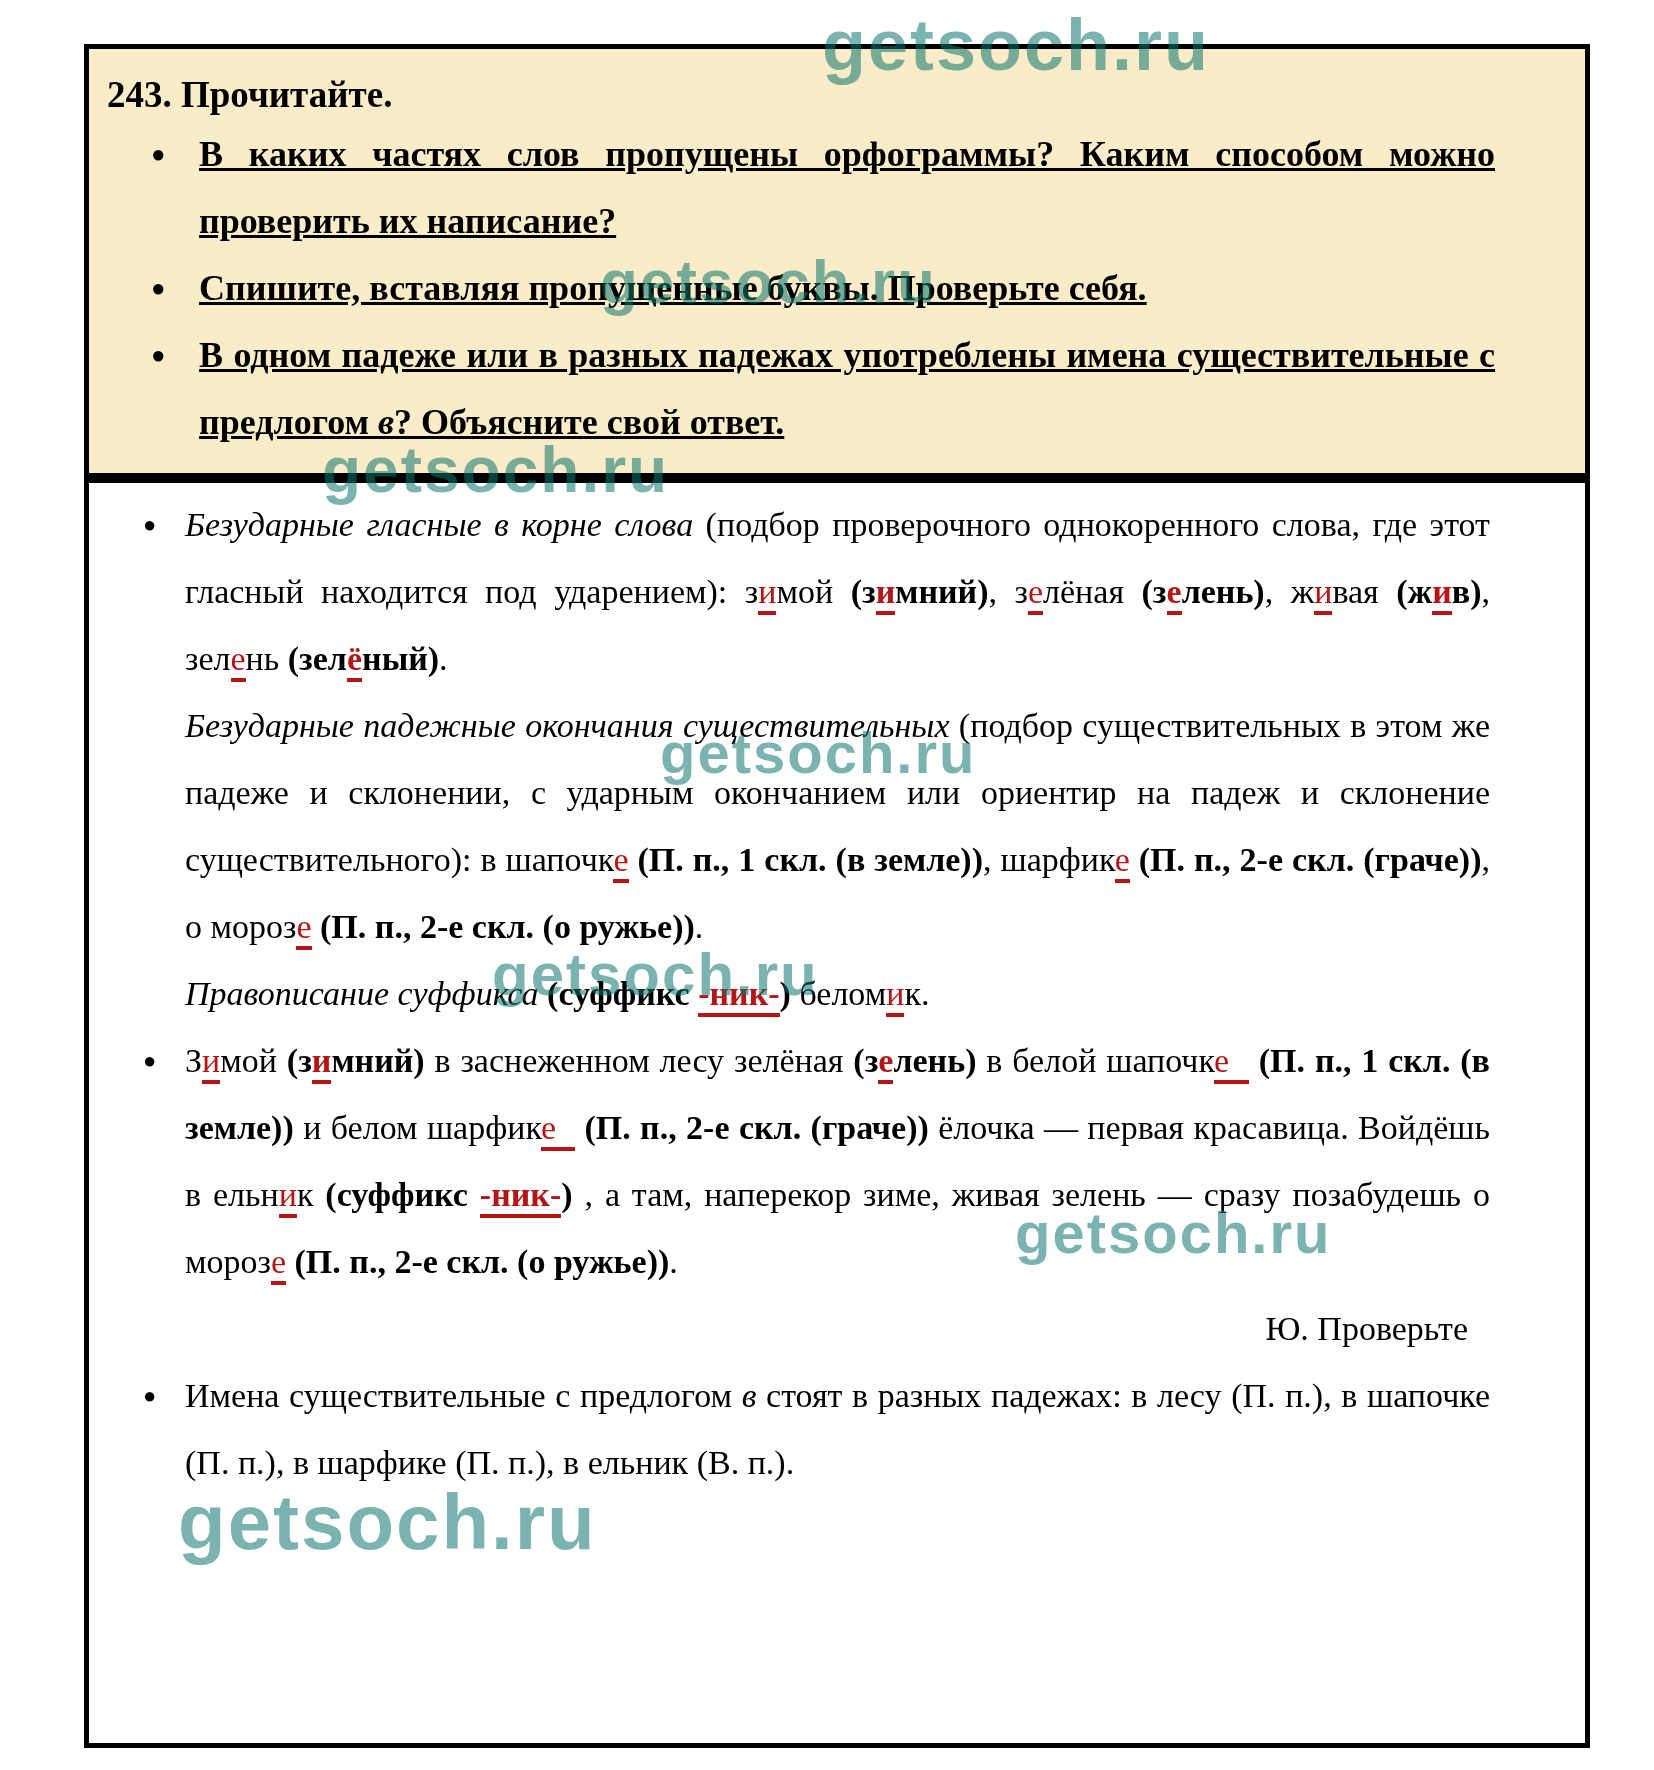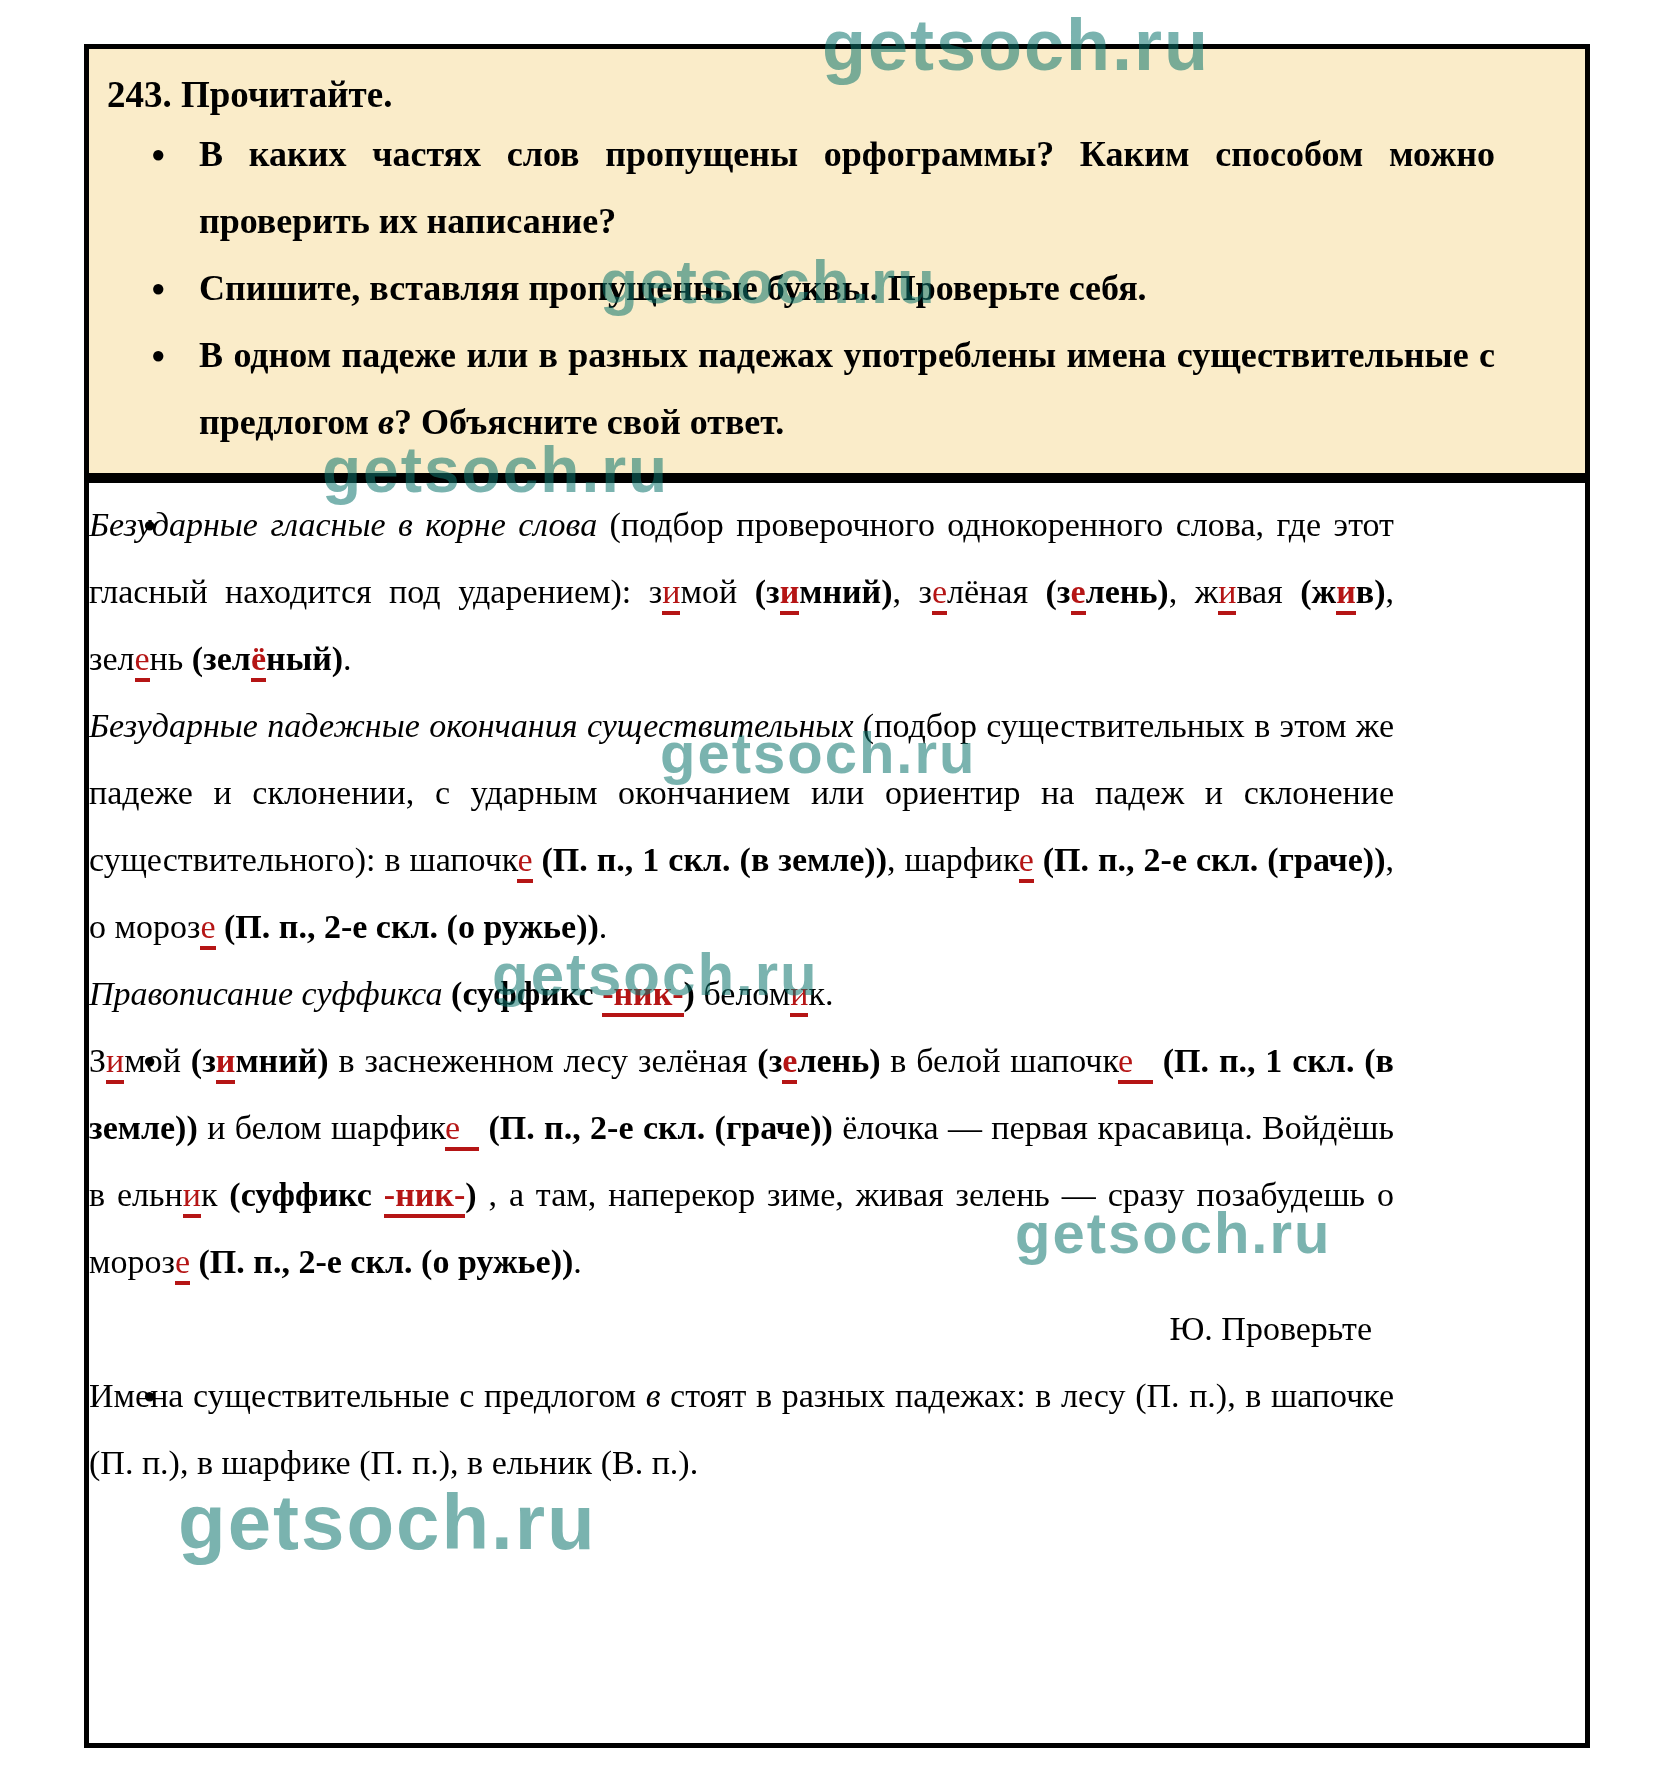--- a/index.html
+++ b/index.html
@@ -16,29 +16,29 @@
     position:absolute;left:84px;top:478px;width:1506px;height:1270px;
     background:#ffffff;border:5px solid #000;box-sizing:border-box;z-index:1;
   }
   
   .task-title{
     position:absolute;left:18px;top:24px;font-size:37px;font-weight:bold;line-height:1.2;
   }
   .task-bullets{position:absolute;left:0;top:72px;width:1496px;}
   .task-bullet{
     position:relative;margin:0;padding-left:110px;width:1296px;
-    font-size:36px;font-weight:bold;line-height:67px;text-align:justify;
+    font-size:36px;font-weight:bold;line-height:67px;text-align:justify;text-decoration:underline;
   }
   .task-bullet::before{
     content:"●";position:absolute;left:62px;top:0;font-size:24px;line-height:67px;
   }
   
   .answer-content{position:absolute;left:0;top:8px;width:1496px;}
   .ans-para{
-    position:relative;margin:0;width:1305px;
+    position:relative;margin:0;padding-left:96px;width:1305px;
     font-size:34px;line-height:67px;text-align:justify;
   }
   .ans-para.bulleted::before{
     content:"●";position:absolute;left:54px;top:0;font-size:22px;line-height:67px;
   }
   .ans-para.attribution{text-align:right;padding-right:22px;width:1283px;}
   
   .b{font-weight:bold}
   .i{font-style:italic}
   .red{color:#b51515}

